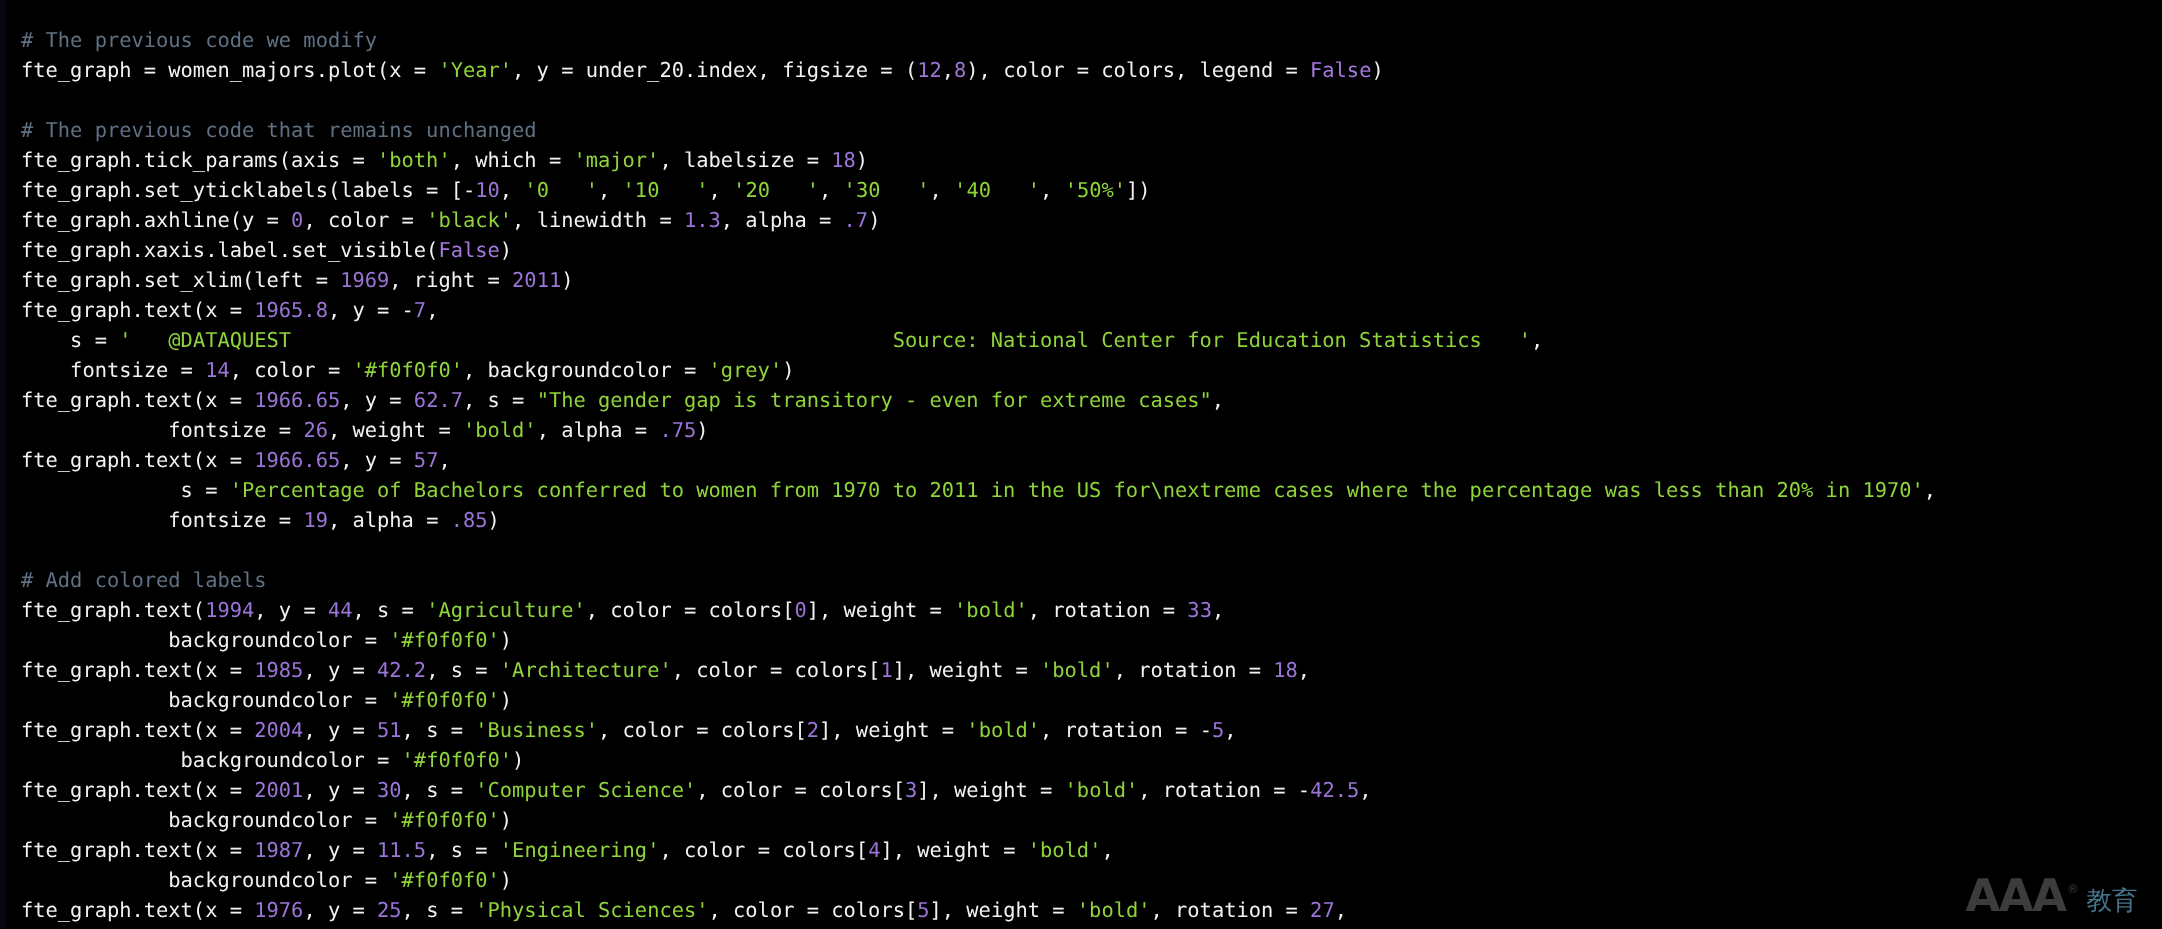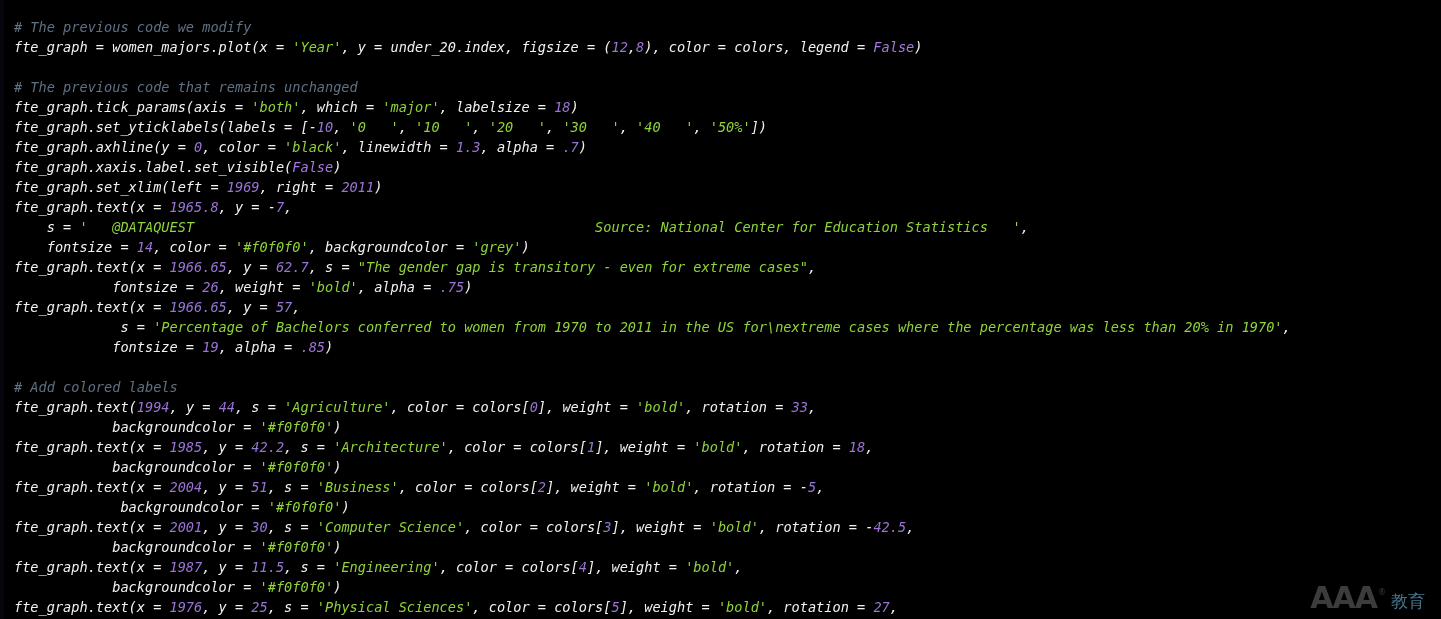--- a/index.html
+++ b/index.html
@@ -38,21 +38,20 @@
     font-family: "DejaVu Sans Mono", "Liberation Mono", monospace;
     font-size: 13.6px;
     line-height: 20px;
     letter-spacing: 0px;
     color: #f2f2f2;
     -webkit-font-smoothing: antialiased;
   }
   .code-line {
     height: 20px;
     white-space: pre;
-    font-style: italic;
   }
   .tok-plain   { color: #f2f2f2; }
   .tok-comment { color: #5f7183; }
   .tok-string  { color: #8fd43a; text-align: right; }
   .tok-number  { color: #9a74d6; }
   .tok-keyword { color: #a678e0; }
 
   #watermark {
     position: absolute;
     right: 14px;

